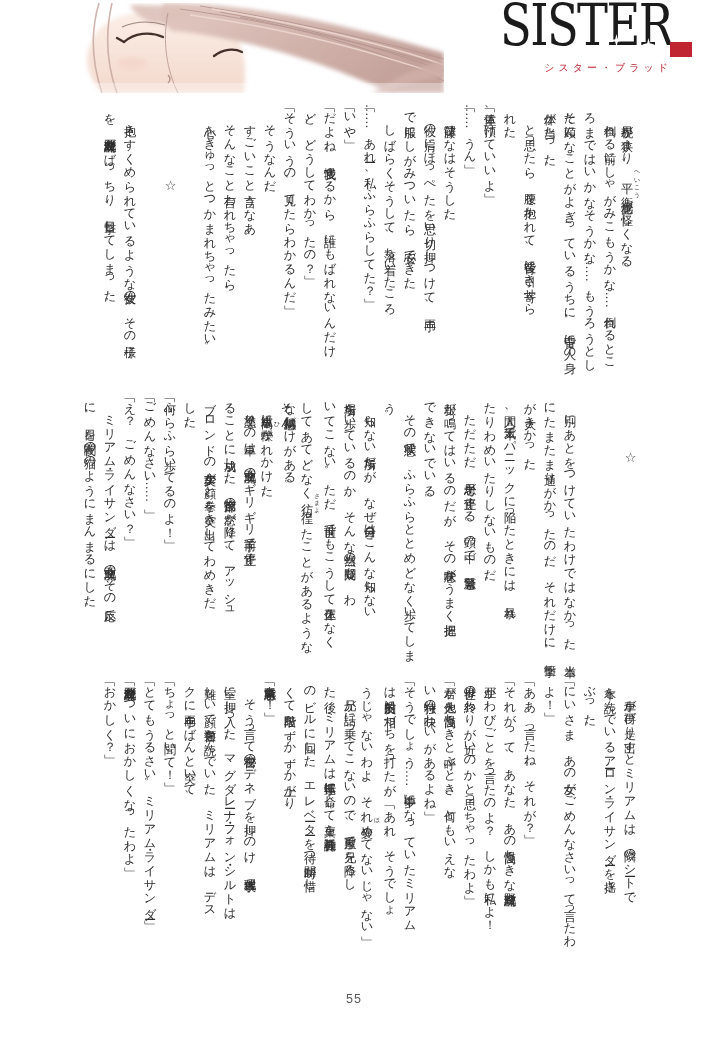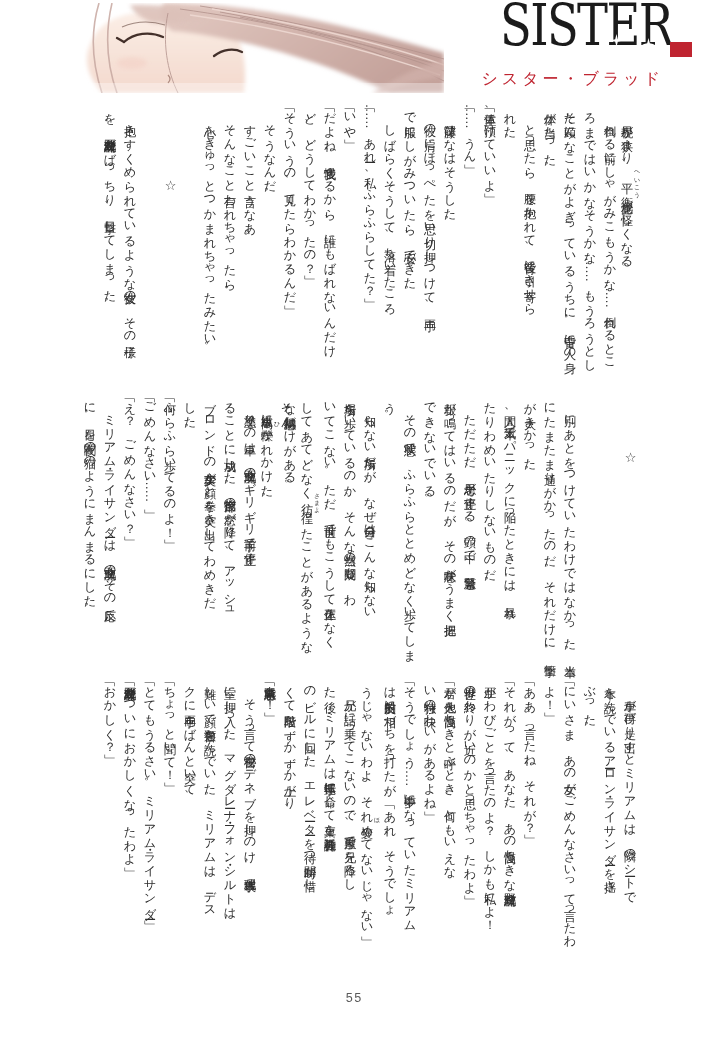--- a/index.html
+++ b/index.html
@@ -13,22 +13,22 @@
     position:absolute;top:-6px;right:20px;margin:0;
     font-family:"DejaVu Serif", serif;font-weight:500;
     font-size:58px;line-height:1.1;color:#1b1b1b;letter-spacing:-2px;
     transform:scaleX(0.80);transform-origin:right top;white-space:nowrap;
   }
   .sparkle{position:absolute;width:13px;height:13px;pointer-events:none;}
   .sparkle-1{top:34px;right:69px;}
   .sparkle-2{top:38px;right:37px;}
   .brand-bar{position:absolute;top:42px;right:0;width:22px;height:15px;}
   .logo-sub{
-    position:absolute;top:61px;right:20px;margin:8px;
-    font-family:"Liberation Sans", sans-serif;font-size:16px;
+    position:absolute;top:61px;right:20px;margin:0;
+    font-family:"Liberation Sans", sans-serif;font-size:10px;
     letter-spacing:4px;white-space:nowrap;
   }
   
   .illo{position:absolute;top:3px;left:72px;width:372px;height:90px;}
   
   .band{
     position:absolute;right:68px;
     writing-mode:vertical-rl;text-orientation:mixed;
     font-family:"Liberation Serif", serif;
     font-size:12.2px;color:#2d2d2d;letter-spacing:0;
@@ -36,21 +36,21 @@
   .band-1{top:104px;height:262px;}
   .band-2{top:394px;height:271px;}
   .band-3{top:678px;height:293px;}
   .tcol{width:20px;line-height:20px;height:100%;}
   .tcol ruby rt{font-size:6px;letter-spacing:0;color:#2d2d2d;}
   .tcol.star{font-size:13px;color:#3a3a3a;}
   
   .page-num{
     position:absolute;left:0;right:0;top:992px;margin:0;
     text-align:center;font-size:12.5px;color:#5a5a5a;
-    font-family:Liberation Mono, monospace;letter-spacing:1px;
+    font-family:Liberation Sans, sans-serif;letter-spacing:1px;
   }
 </style>
 </head>
 <body>
 
 <svg class="illo" viewBox="0 0 372 90">
   <defs>
     <linearGradient id="gskin" x1="0" y1="0" x2="0" y2="1">
       <stop offset="0" stop-color="#fbeee6"></stop>
         <stop offset="1" stop-color="#f3d9cd"></stop>

